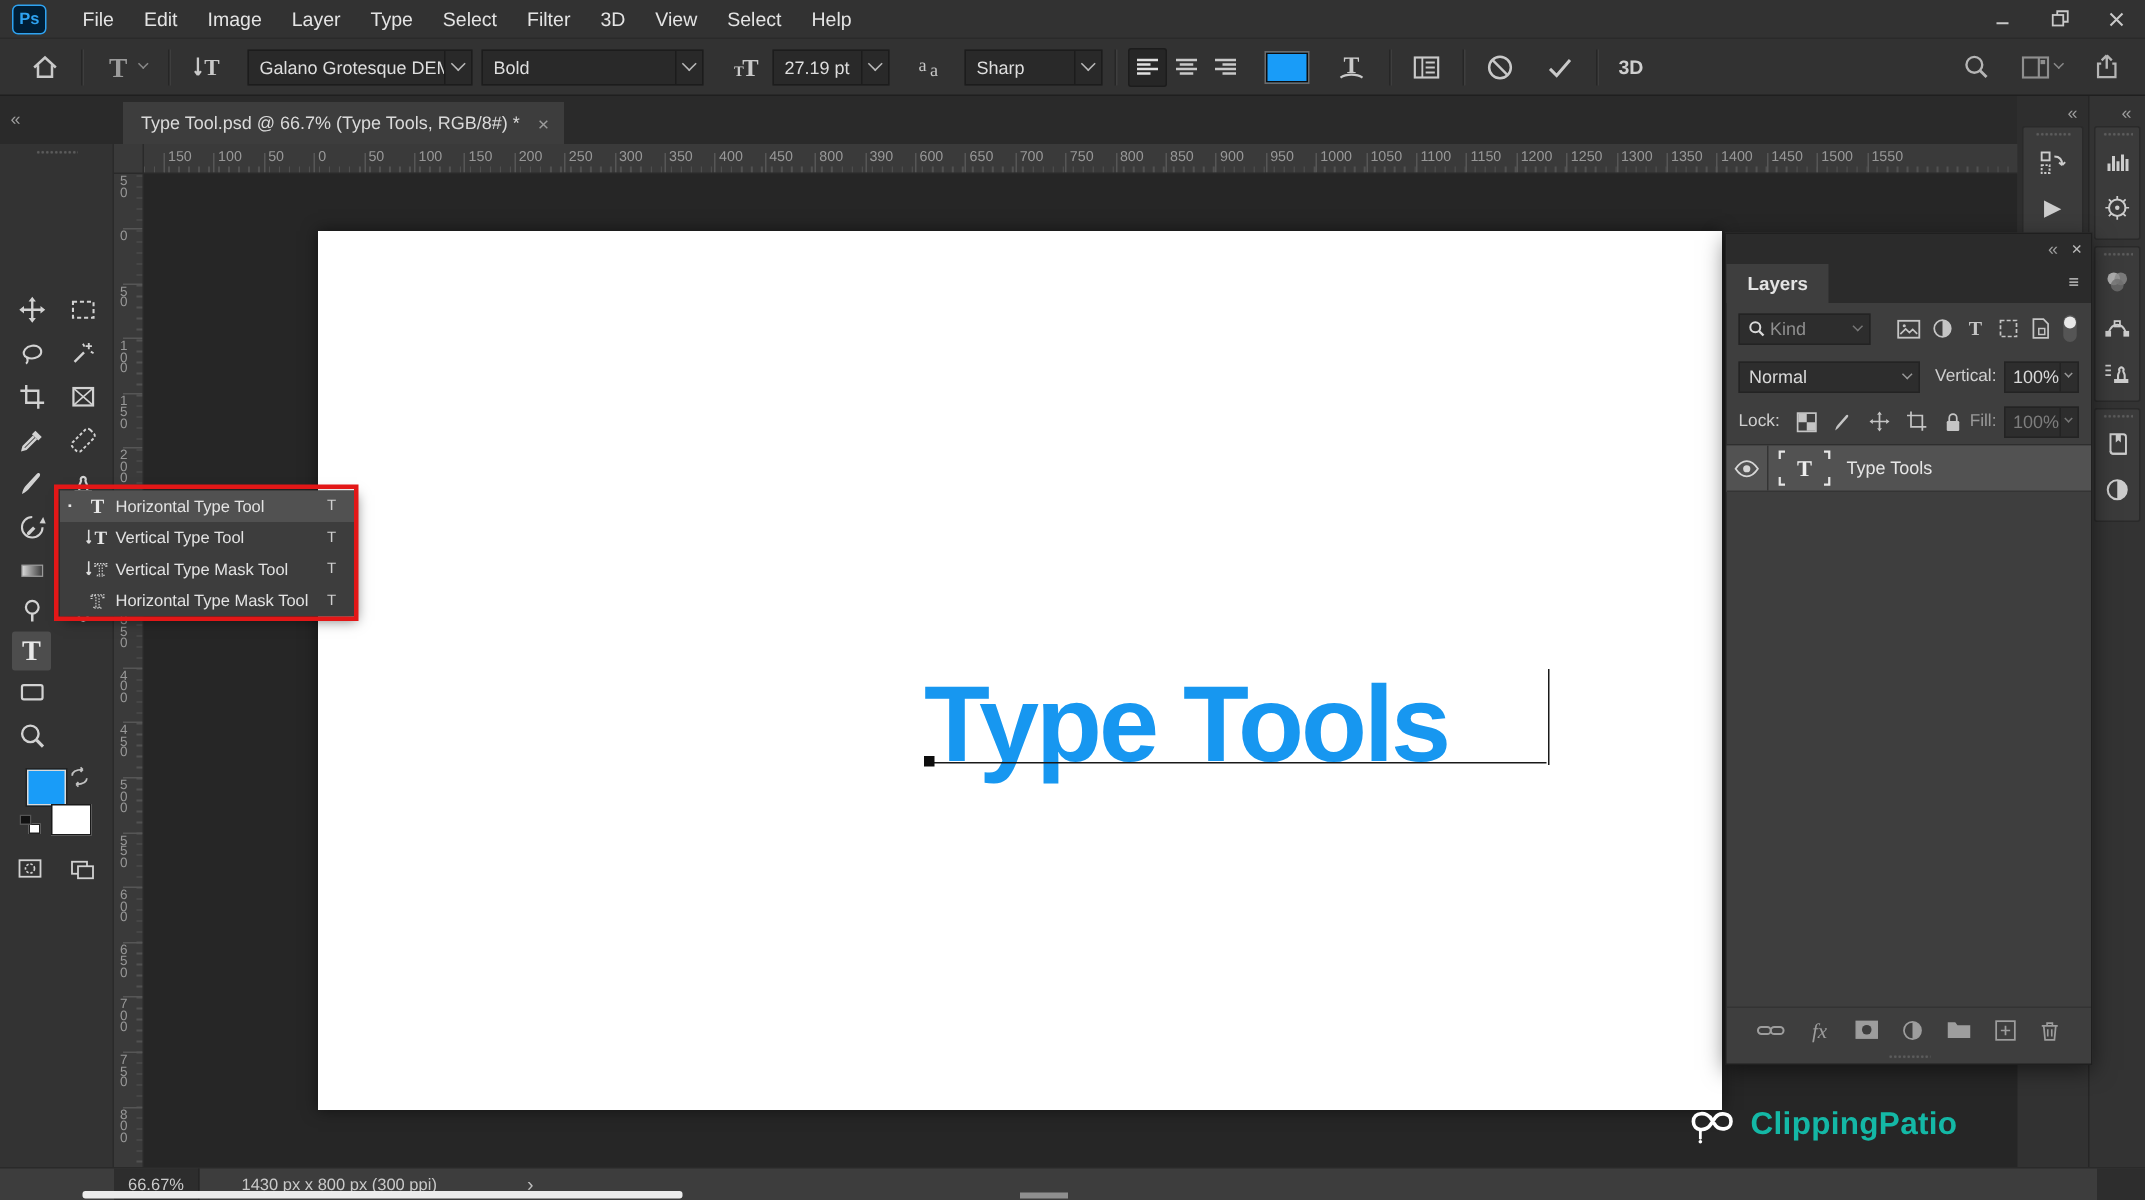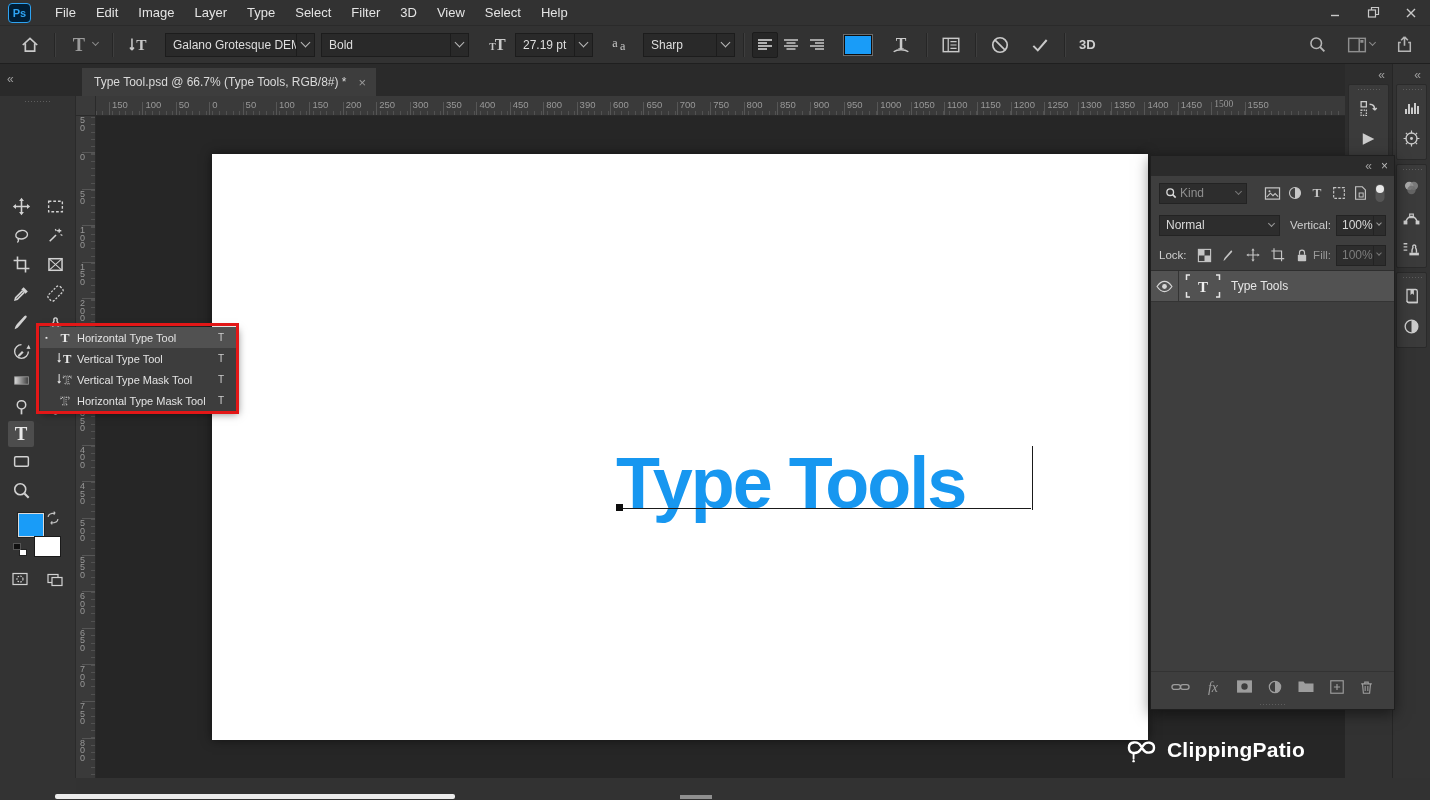--- a/index.html
+++ b/index.html
@@ -109,21 +109,21 @@
   .statusbar{position:absolute;left:0;top:778px;width:1430px;height:22px;background:#3d3d3d;
              border-top:1px solid #2a2a2a;font-size:11px;color:#cacaca;display:flex;align-items:center;}
   .zoom-field{width:57px;height:22px;background:#2d2d2d;border-right:1px solid #252525;
               display:flex;align-items:center;justify-content:center;margin-left:76px;}
   .doc-field{margin-left:28px;display:flex;align-items:center;gap:60px;}
   .sb-left-corner{position:absolute;left:0;top:778px;width:76px;height:22px;background:#333;}
   .hscroll{position:absolute;left:55px;top:794px;width:400px;height:5px;background:#ececec;border-radius:2px;z-index:45;}
   .hscroll2{position:absolute;left:680px;top:795px;width:32px;height:4px;background:#8f8f8f;z-index:45;}
   
   .watermark{position:absolute;left:1122px;top:737px;display:flex;align-items:center;gap:7px;z-index:6;color:#fff;}
-  .wm-text{font-size:21px;font-weight:bold;letter-spacing:0.2px;color:#ffffff;}
+  .wm-text{font-size:21px;font-weight:bold;letter-spacing:0.2px;color:#14b8a6;}
   
   .fg-swatch{position:absolute;left:18px;top:417px;width:26px;height:24px;border:1px solid #dadada;outline:1px solid #222;}
   .bg-swatch{position:absolute;left:34px;top:440px;width:27px;height:21px;background:#fff;border:1px solid #1a1a1a;}
   .mini-default{position:absolute;left:13px;top:447px;width:14px;height:13px;}
   .mini-default .w{position:absolute;right:0;bottom:0;width:8px;height:7px;background:#fff;border:1px solid #222;}
   .mini-default .b{position:absolute;left:0;top:0;width:8px;height:7px;background:#111;border:1px solid #555;}
 </style>
 </head>
 <body>
 
@@ -502,21 +502,21 @@
       <div class="hlab" style="left: 951.2px;">1250</div>
       <div class="htick" style="left: 981.6px;"></div>
       <div class="hlab" style="left: 984.6px;">1300</div>
       <div class="htick" style="left: 1015px;"></div>
       <div class="hlab" style="left: 1018px;">1350</div>
       <div class="htick" style="left: 1048.4px;"></div>
       <div class="hlab" style="left: 1051.4px;">1400</div>
       <div class="htick" style="left: 1081.8px;"></div>
       <div class="hlab" style="left: 1084.8px;">1450</div>
       <div class="htick" style="left: 1115.2px;"></div>
-      <div class="hlab" style="left: 1118.2px; font-family: Liberation Serif, serif;">1500</div>
+      <div class="hlab" style="left: 1118.2px;">1500</div>
       <div class="htick" style="left: 1148.6px;"></div>
       <div class="hlab" style="left: 1151.6px;">1550</div>
     </div>
   <div class="vruler">
     <div class="vminor" style="background-position-y:1px;"></div>
   <div class="vtick" style="top: -0.6px;"></div>
       <div class="vlab" style="top: 1.4px;">5
 0</div>
       <div class="vtick" style="top: 36px;"></div>
       <div class="vlab" style="top: 38px;">0</div>
@@ -712,20 +712,24 @@
           </svg>
       </div>
     </div>
   </div>
 
   <div class="layers-panel">
     <div class="lp-header">
       <span class="collapse-arrows">«</span>
       <span style="font-size:12px;">×</span>
     </div>
+    <div class="lp-tabs">
+      <div class="lp-tab">Layers</div>
+      <span class="lp-menu-ic">≡</span>
+    </div>
 
     <div class="lp-row" style="height:34px;gap:6px;">
       <div class="mini-combo" style="width:88px;">
         <svg class="ic" style="margin:0 3px 0 5px;" width="12" height="12" viewBox="0 0 18 18">
             <circle cx="7.8" cy="7.8" r="5" fill="none" stroke="#d9d9d9" stroke-width="2"></circle>
             <path d="M11.5 11.5 L16 16" stroke="#d9d9d9" stroke-width="2.4"></path>
           </svg>
         <span style="color:#8f8f8f;flex:1;">Kind</span>
         <span class="dd" style="border:none;">
             <span class="chev" style="width:5px;height:5px;border-color:#777;"></span>
@@ -891,16 +895,26 @@
   <div class="watermark">
     <svg class="ic" width="38" height="26" viewBox="0 0 40 28">
       <path d="M20 10 C17 4 7 4.5 7 11.5 C7 18.5 16 19 19.5 13.5 L22.5 9 C25.5 4.5 34 5 34 11.5 C34 18 25 18.5 22 13" fill="none" stroke="#ffffff" stroke-width="2.6" stroke-linecap="round"></path>
       <path d="M12 18.5 L12 23.5" stroke="#ffffff" stroke-width="2" stroke-linecap="round"></path>
       <circle cx="12" cy="26" r="1.3" fill="#ffffff"></circle>
     </svg>
     <span class="wm-text">ClippingPatio</span>
   </div>
 
   <div class="sb-left-corner"></div>
+  <div class="statusbar">
+    <div class="zoom-field">
+      <span>66.67%</span>
+    </div>
+    <div class="doc-field">
+      <span>1430 px x 800 px (300 ppi)</span>
+      <span style="color:#bdbdbd;font-size:13px;">›</span>
+    </div>
+    <div style="position:absolute;right:0;top:0;width:32px;height:22px;background:#2d2d2d;"></div>
+  </div>
   <div class="hscroll"></div>
   <div class="hscroll2"></div>
 
 </div>
 
 </body></html>

